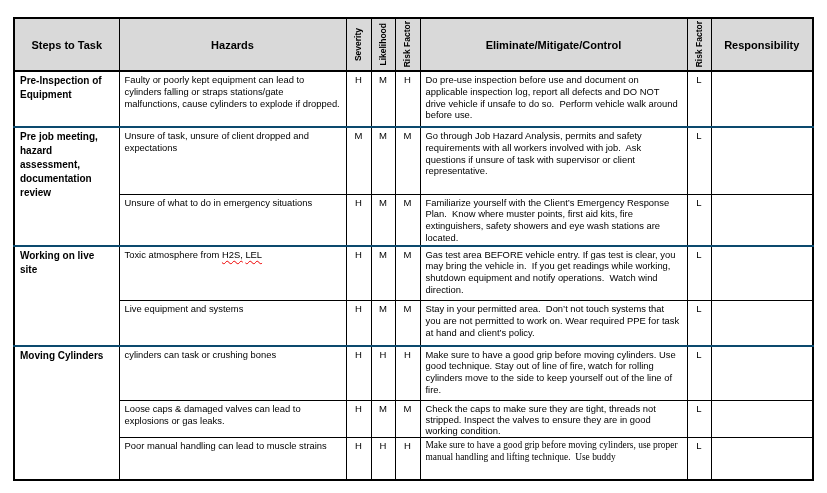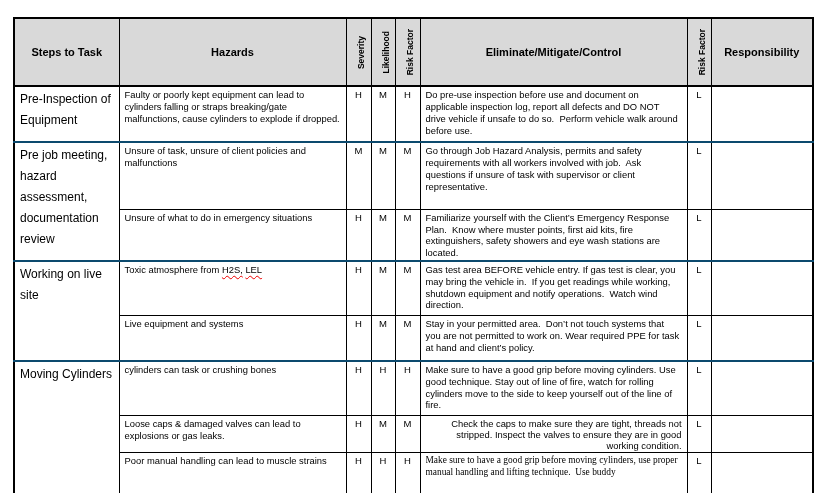--- a/index.html
+++ b/index.html
@@ -26,52 +26,52 @@
     padding: 2px 5px 1px 5px;
   }
   
   .jha thead th {
     background: #d9d9d9;
     border-bottom: 2px solid #000;
     font-weight: bold;
     font-size: 11px;
     text-align: center;
     vertical-align: middle;
-    padding: 10px;
+    padding: 2px;
   }
   .vt {
     writing-mode: vertical-rl;
     transform: rotate(180deg);
     margin: 0 auto;
     font-weight: bold;
     font-size: 8.5px;
     white-space: nowrap;
     line-height: 1;
   }
   
   .steps {
-    font-weight: normal;
-    font-size: 12px;
-    line-height: 21px;
+    font-weight: bold;
+    font-size: 10px;
+    line-height: 14px;
     white-space: pre-wrap;
   }
   .txt {
     font-size: 9.4px;
     line-height: 11.8px;
     white-space: pre-wrap;
   }
   .ltr {
     font-size: 9.5px;
     text-align: center;
     padding: 2px 0 0 0;
   }
   .vmid { vertical-align: middle; }
   .vtop { vertical-align: top; }
   .group-start td { border-top: 2px solid #0c4a6e; }
-  .lh-tight { line-height: 11px; text-align: right; }
+  .lh-tight { line-height: 11px; }
   .clip26 { max-height: 26px; overflow: hidden; font-family: Liberation Serif, serif; }
   .sp {
     text-decoration-line: underline;
     text-decoration-style: wavy;
     text-decoration-color: #ee0000;
     text-decoration-thickness: 1px;
     text-underline-offset: 2px;
     text-decoration-skip-ink: none;
   }
 </style>
@@ -107,32 +107,32 @@
         <th>
             <div class="vt">Risk Factor</div>
           </th>
         <th>Responsibility</th>
       </tr>
     </thead>
     <tbody>
 
       <tr style="height:56px">
         <td class="steps vtop">Pre-Inspection of Equipment</td>
-        <td class="txt vtop">Faulty or poorly kept equipment can lead to cylinders falling or straps breaking/gate malfunctions, cause cylinders to explode if dropped.</td>
+        <td class="txt vtop">Faulty or poorly kept equipment can lead to cylinders falling or straps stations/gate malfunctions, cause cylinders to explode if dropped.</td>
         <td class="ltr vmid">H</td>
         <td class="ltr vmid">M</td>
         <td class="ltr vmid">H</td>
         <td class="txt vtop">Do pre-use inspection before use and document on applicable inspection log, report all defects and DO NOT drive vehicle if unsafe to do so.  Perform vehicle walk around before use.</td>
         <td class="ltr vmid">L</td>
         <td class="txt"></td>
       </tr>
 
       <tr class="group-start" style="height:67px">
         <td class="steps vmid" rowspan="2">Pre job meeting, hazard assessment, documentation review</td>
-        <td class="txt vmid">Unsure of task, unsure of client policies and malfunctions</td>
+        <td class="txt vmid">Unsure of task, unsure of client dropped and expectations</td>
         <td class="ltr">M</td>
         <td class="ltr">M</td>
         <td class="ltr">M</td>
         <td class="txt vtop">Go through Job Hazard Analysis, permits and safety requirements with all workers involved with job.  Ask questions if unsure of task with supervisor or client representative.</td>
         <td class="ltr">L</td>
         <td class="txt"></td>
       </tr>
       <tr style="height:42px">
         <td class="txt vmid">Unsure of what to do in emergency situations</td>
         <td class="ltr">H</td>

